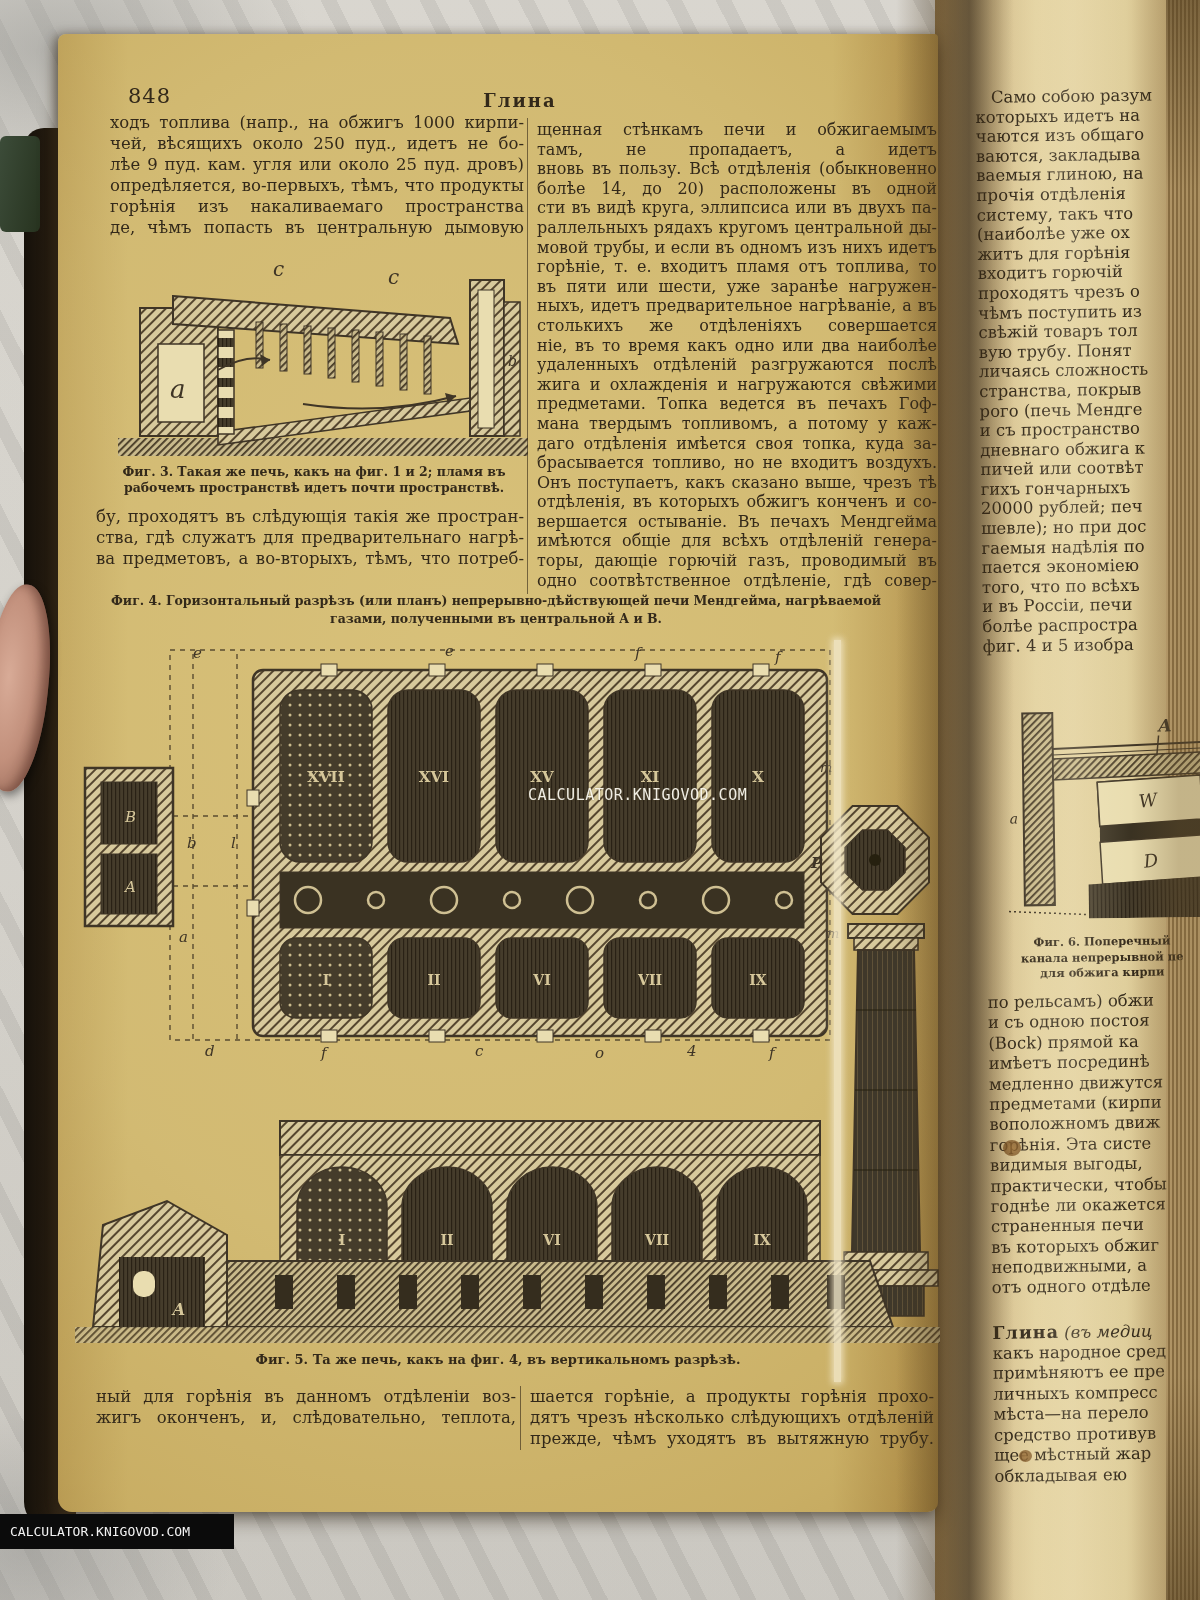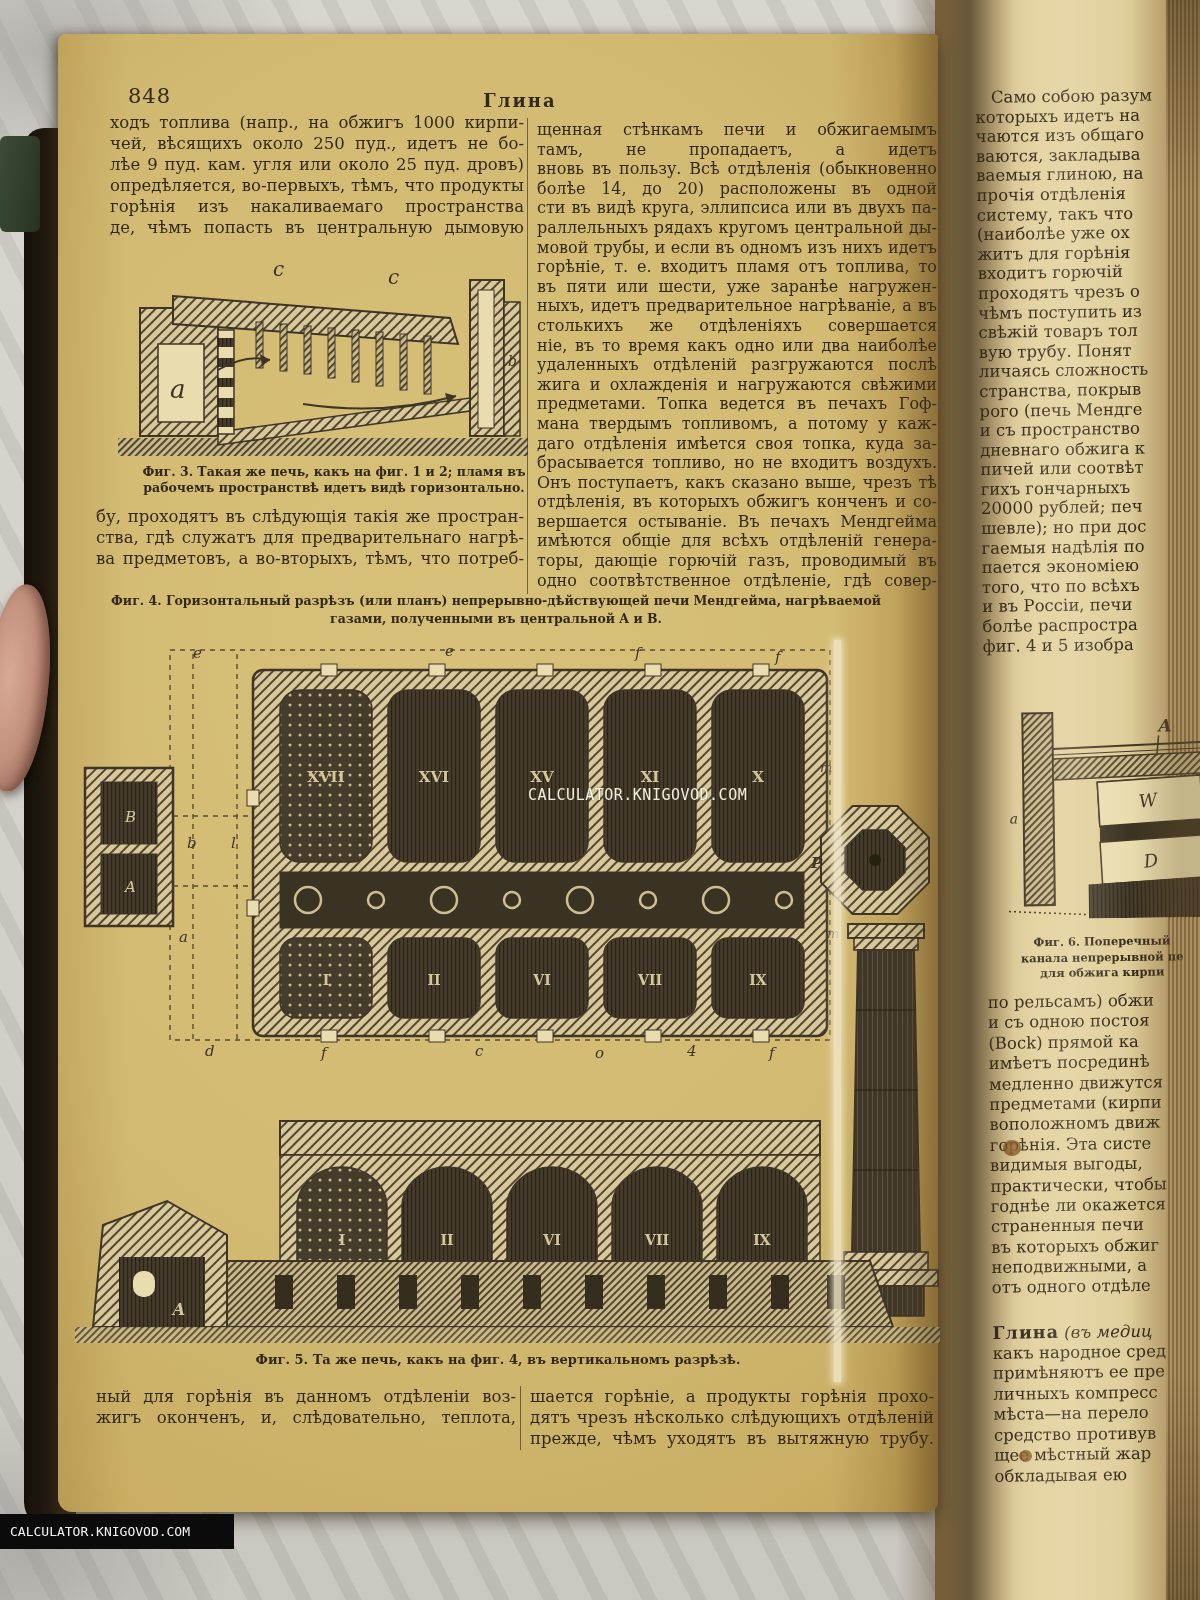--- a/index.html
+++ b/index.html
@@ -245,23 +245,23 @@
         <polygon points="152,114 142,108 144,120" fill="#3f3526"></polygon>
         <path d="M185,158 Q265,170 338,150" fill="none" stroke="#3f3526" stroke-width="2"></path>
         <polygon points="338,150 327,147 330,158" fill="#3f3526"></polygon>
       </g>
       <text x="155" y="30" font-size="20" font-style="italic" fill="#3f3526">c</text>
       <text x="270" y="38" font-size="20" font-style="italic" fill="#3f3526">c</text>
       <text x="52" y="152" font-size="26" font-style="italic" fill="#3f3526">a</text>
       <text x="390" y="120" font-size="14" font-style="italic" fill="#3f3526">b</text>
     </svg>
 
-    <div class="colblock cap ink" style="left:56px;top:430px;width:440px">
+    <div class="colblock cap ink" style="left:36px;top:430px;width:440px">
         <div class="tline">Фиг. 3. Такая же печь, какъ на фиг. 1 и 2; пламя въ</div>
-        <div class="tline">рабочемъ пространствѣ идетъ видѣ горизонтально.</div>
+        <div class="tline">рабочемъ пространствѣ идетъ почти пространствѣ.</div>
       </div>
 
     <div class="colblock ink" style="left:38px;top:472px;width:428px">
         <div class="tline">бу, проходятъ въ слѣдующія такія же простран-</div>
         <div class="tline">ства, гдѣ служатъ для предварительнаго нагрѣ-</div>
         <div class="tline">ва предметовъ, а во-вторыхъ, тѣмъ, что потреб-</div>
       </div>
 
     <div class="divider" style="left:469px;top:84px;height:476px"></div>
 

